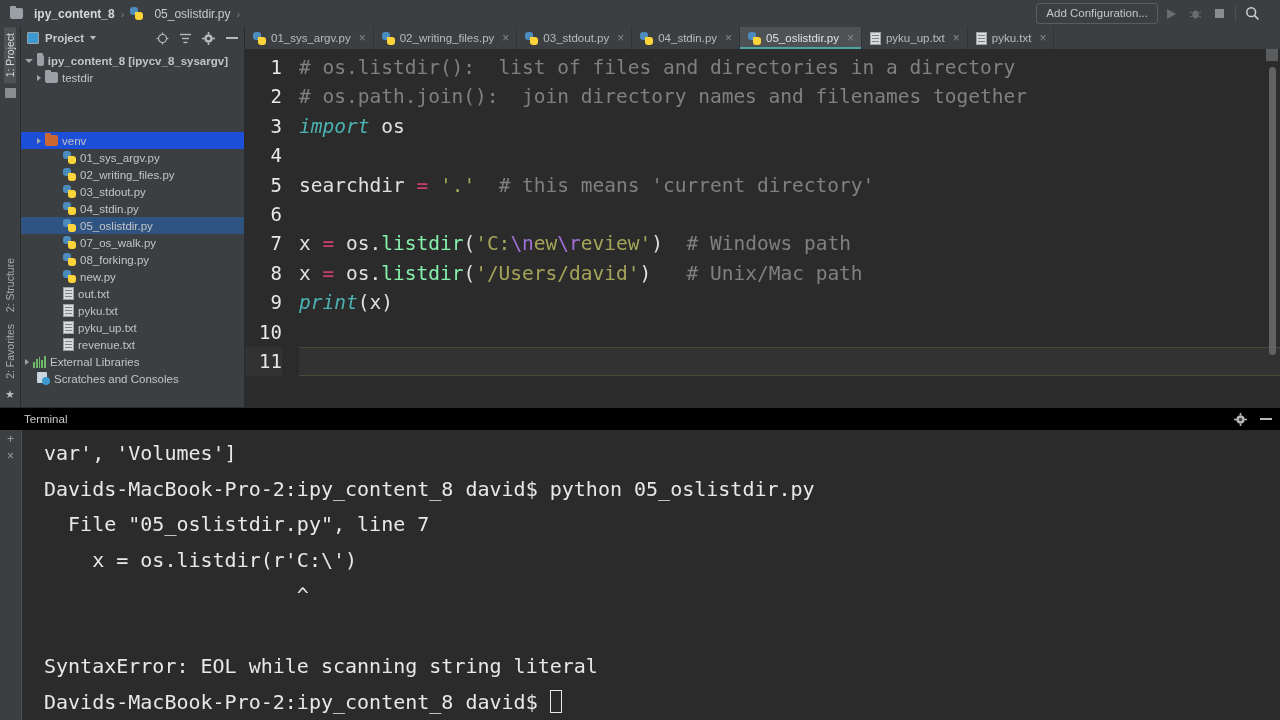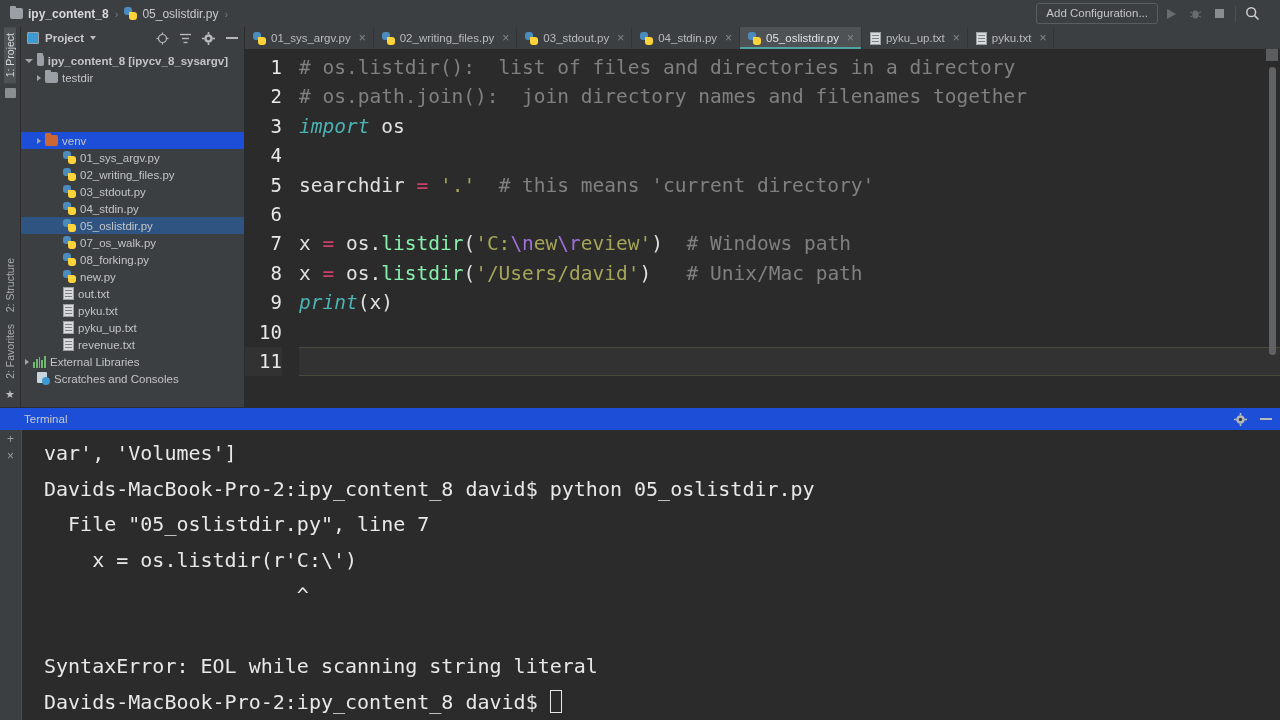--- a/index.html
+++ b/index.html
@@ -11,21 +11,21 @@
     -webkit-font-smoothing: antialiased;
   }
   .app { position: relative; width: 1280px; height: 720px; display: flex; flex-direction: column; }
 
   
   .topbar {
     height: 27px; background: #3c3f41; display: flex; align-items: center;
     flex: 0 0 27px; position: relative;
   }
   .breadcrumb { display: flex; align-items: center; padding-left: 10px; gap: 0px; }
-  .bc-item { display: flex; align-items: center; gap: 5px; font-size: 12px; color: #c7c9cb; }
+  .bc-item { display: flex; align-items: center; gap: 11px; font-size: 12px; color: #c7c9cb; }
   .bc-item.bold { font-weight: bold; color: #d6d8da; }
   .bc-sep { color: #7a7d80; font-size: 11px; padding: 0 6px; }
   .folder-ico {
     width: 13px; height: 11px; background: #9aa0a6; border-radius: 1px 2px 2px 2px; position: relative;
   }
   .folder-ico::before {
     content: ""; position: absolute; top: -2px; left: 0; width: 6px; height: 3px;
     background: #9aa0a6; border-radius: 1px 1px 0 0;
   }
   .py-ico { width: 13px; height: 13px; position: relative; display:inline-block; }
@@ -149,21 +149,21 @@
     background: #616263; border-radius: 4px;
   }
   .vscroll-top {
     position: absolute; right: 2px; top: 0; width: 12px; height: 12px; background: #5a5c5e;
   }
 
   
   .termwrap { flex: 0 0 300px; display: flex; flex-direction: column; background: #3c3f41; border-top:1px solid #2b2b2b;}
   .term-head {
     height: 22px; flex: 0 0 22px; display: flex; align-items: center; padding-left: 24px;
-    font-size: 11.5px; color: #c7c9cb; position: relative; background:#1d4ed8;
+    font-size: 11.5px; color: #c7c9cb; position: relative; background:#000000;
   }
   .term-head .right { position: absolute; right: 6px; top: 0; height: 22px; display: flex; align-items: center; gap: 8px; }
   .term-body { flex: 1 1 auto; display: flex; min-height: 0; }
   .term-gutter {
     width: 21px; flex: 0 0 21px; background: #3c3f41; display: flex; flex-direction: column;
     align-items: center; padding-top: 4px; gap: 6px;
   }
   .term-gutter span { font-size: 12px; color: #9a9c9e; line-height: 11px; }
   .term-out {
     flex: 1 1 auto; background: #2b2b2b; padding: 6px 0 0 22px;

